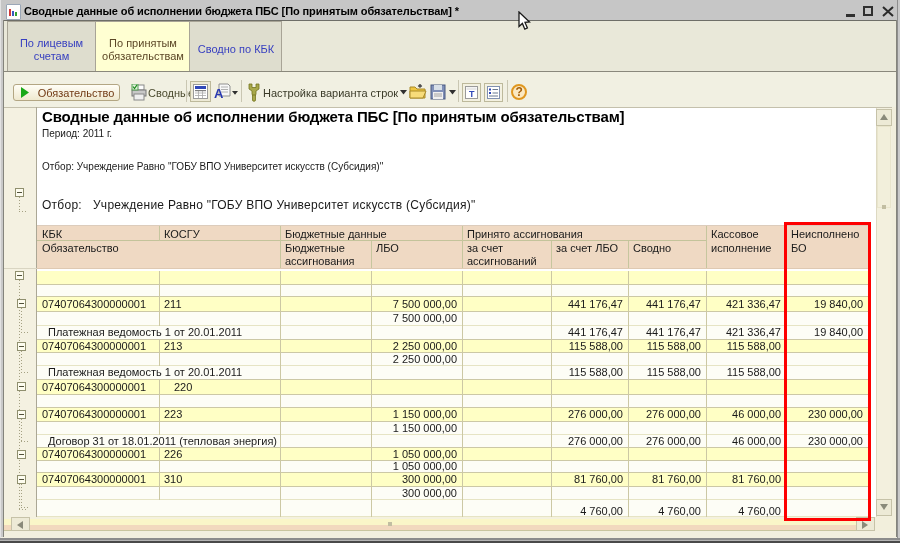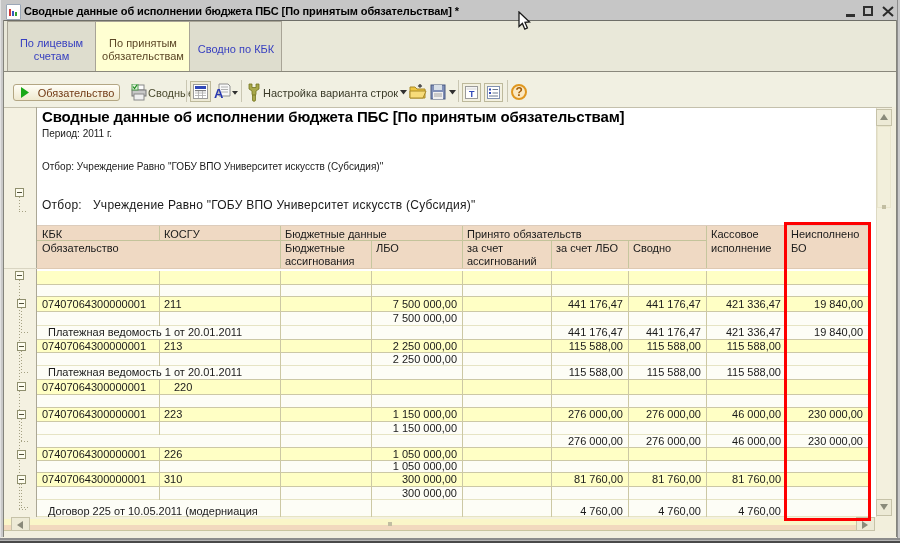--- a/index.html
+++ b/index.html
@@ -192,21 +192,21 @@
 <div class="ab" style="left:371px;top:241px;width:1px;height:28px;background:#C6C69E"></div>
 <div class="ab" style="left:462px;top:226px;width:1px;height:43px;background:#C6C69E"></div>
 <div class="ab" style="left:551px;top:241px;width:1px;height:28px;background:#C6C69E"></div>
 <div class="ab" style="left:628px;top:241px;width:1px;height:28px;background:#C6C69E"></div>
 <div class="ab" style="left:706px;top:226px;width:1px;height:43px;background:#C6C69E"></div>
 <div class="ab" style="left:37px;top:225px;width:831px;height:1px;background:#DCCCBC"></div>
 <div class="ab" style="left:37px;top:268px;width:831px;height:1px;background:#DFC9B2"></div>
 <div class="t" style="left:42px;top:228px">КБК</div>
 <div class="t" style="left:164px;top:228px">КОСГУ</div>
 <div class="t" style="left:285px;top:228px">Бюджетные данные</div>
-<div class="t" style="left:467px;top:228px">Принято обязательств</div>
+<div class="t" style="left:467px;top:228px">Принято ассигнования</div>
 <div class="t" style="left:711px;top:228px">Кассовое</div>
 <div class="t" style="left:791px;top:228px">Неисполнено</div>
 <div class="t" style="left:42px;top:242px">Обязательство</div>
 <div class="t" style="left:285px;top:242px">Бюджетные<br>ассигнования</div>
 <div class="t" style="left:376px;top:242px">ЛБО</div>
 <div class="t" style="left:467px;top:242px">за счет<br>ассигнований</div>
 <div class="t" style="left:556px;top:242px">за счет ЛБО</div>
 <div class="t" style="left:633px;top:242px">Сводно</div>
 <div class="t" style="left:711px;top:242px">исполнение</div>
 <div class="t" style="left:791px;top:242px">БО</div>
@@ -265,36 +265,36 @@
 <div class="t" style="left:42px;top:381px">07407064300000001</div>
 <div class="t" style="left:174px;top:381px">220</div>
 <div class="t" style="left:42px;top:408px">07407064300000001</div>
 <div class="t" style="left:164px;top:408px">223</div>
 <div class="t num" style="left:371px;top:408px;width:86px">1 150 000,00</div>
 <div class="t num" style="left:551px;top:408px;width:72px">276 000,00</div>
 <div class="t num" style="left:628px;top:408px;width:73px">276 000,00</div>
 <div class="t num" style="left:706px;top:408px;width:75px">46 000,00</div>
 <div class="t num" style="left:786px;top:408px;width:77px">230 000,00</div>
 <div class="t num" style="left:371px;top:422px;width:86px">1 150 000,00</div>
+<div class="t" style="left:48px;top:435px">Договор 31 от 18.01.2011 (тепловая энергия)</div>
 <div class="t num" style="left:551px;top:435px;width:72px">276 000,00</div>
 <div class="t num" style="left:628px;top:435px;width:73px">276 000,00</div>
 <div class="t num" style="left:706px;top:435px;width:75px">46 000,00</div>
 <div class="t num" style="left:786px;top:435px;width:77px">230 000,00</div>
 <div class="t" style="left:42px;top:448px">07407064300000001</div>
 <div class="t" style="left:164px;top:448px">226</div>
 <div class="t num" style="left:371px;top:448px;width:86px">1 050 000,00</div>
 <div class="t num" style="left:371px;top:460px;width:86px">1 050 000,00</div>
 <div class="t" style="left:42px;top:473px">07407064300000001</div>
 <div class="t" style="left:164px;top:473px">310</div>
 <div class="t num" style="left:371px;top:473px;width:86px">300 000,00</div>
 <div class="t num" style="left:551px;top:473px;width:72px">81 760,00</div>
 <div class="t num" style="left:628px;top:473px;width:73px">81 760,00</div>
 <div class="t num" style="left:706px;top:473px;width:75px">81 760,00</div>
 <div class="t num" style="left:371px;top:487px;width:86px">300 000,00</div>
-<div class="t" style="left:48px;top:505px">Договор 225 от 10.05.2011 (модерниация</div>
 <div class="t num" style="left:551px;top:505px;width:72px">4 760,00</div>
 <div class="t num" style="left:628px;top:505px;width:73px">4 760,00</div>
 <div class="t num" style="left:706px;top:505px;width:75px">4 760,00</div>
 
 <div class="ab" style="left:784px;top:222px;width:87px;height:299px;border:3px solid #FE0000;box-sizing:border-box;z-index:20"></div>
 
 <div class="ab" style="left:892px;top:107px;width:4px;height:424px;background:#F1EEDC"></div>
 <div class="ab" style="left:876px;top:108px;width:16px;height:409px;background:#F3F0DE"></div>
 <div class="ab" style="left:876px;top:108px;width:1px;height:409px;background:#DDD9C2"></div>
 <div class="ab" style="left:876px;top:109px;width:16px;height:17px;background:#EDEAD6;border:1px solid #C6C2A8;box-sizing:border-box"></div>

